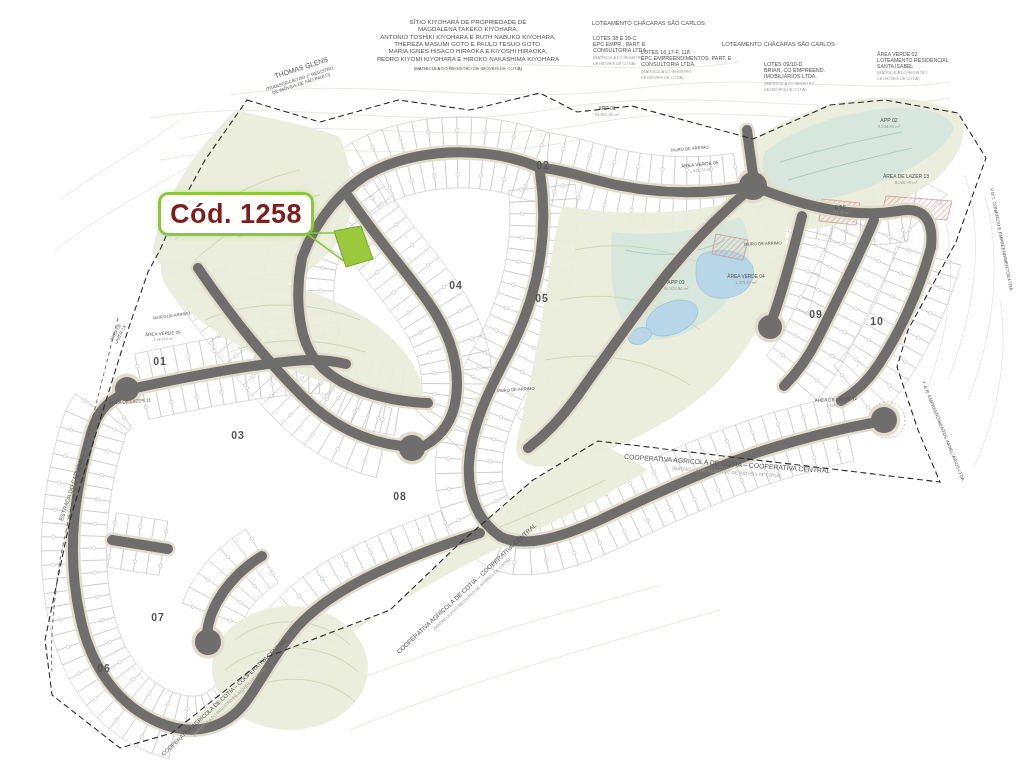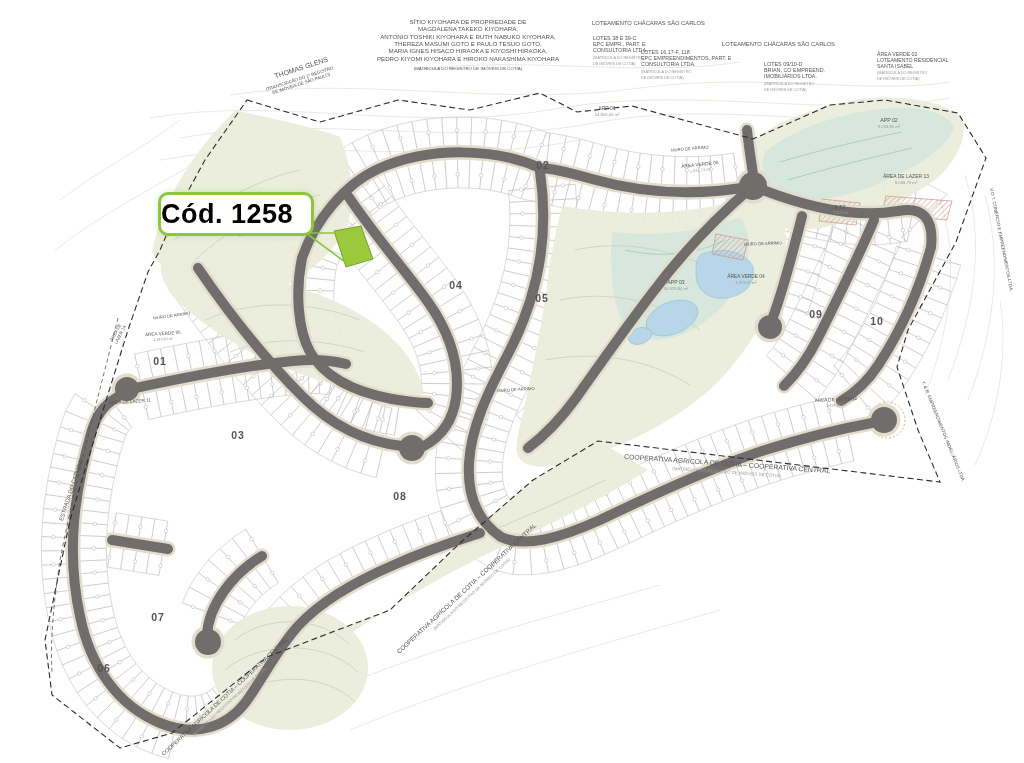--- a/index.html
+++ b/index.html
@@ -4,22 +4,22 @@
 <style>
   html,body{margin:0;padding:0;background:#ffffff;}
   body{font-family:"Liberation Sans", sans-serif;}
   .stage{position:relative;width:1024px;height:763px;background:#fff;overflow:hidden;}
   svg{position:absolute;left:0;top:0;}
   svg text{font-family:"Liberation Sans", sans-serif;fill:#555;}
   .callout{
     position:absolute;left:158px;top:192px;width:150px;height:38px;
     background:rgba(255,255,255,.96);
     border:3px solid #8cc63e;border-radius:10px;
-    display:flex;align-items:center;
-    font-size:27px;font-weight:bold;color:#000000;letter-spacing:.5px;
+    display:flex;align-items:center;justify-content:center;
+    font-size:27px;font-weight:bold;color:#7f1d1d;letter-spacing:.5px;
     box-shadow:0 0 6px rgba(140,198,62,.35);
   }
 </style>
 </head>
 <body>
 
 <div class="stage">
   <svg id="plan" width="1024" height="763" viewBox="0 0 1024 763">
     <defs>
       <pattern id="hatch" width="4" height="4" patternUnits="userSpaceOnUse" patternTransform="rotate(45)">

